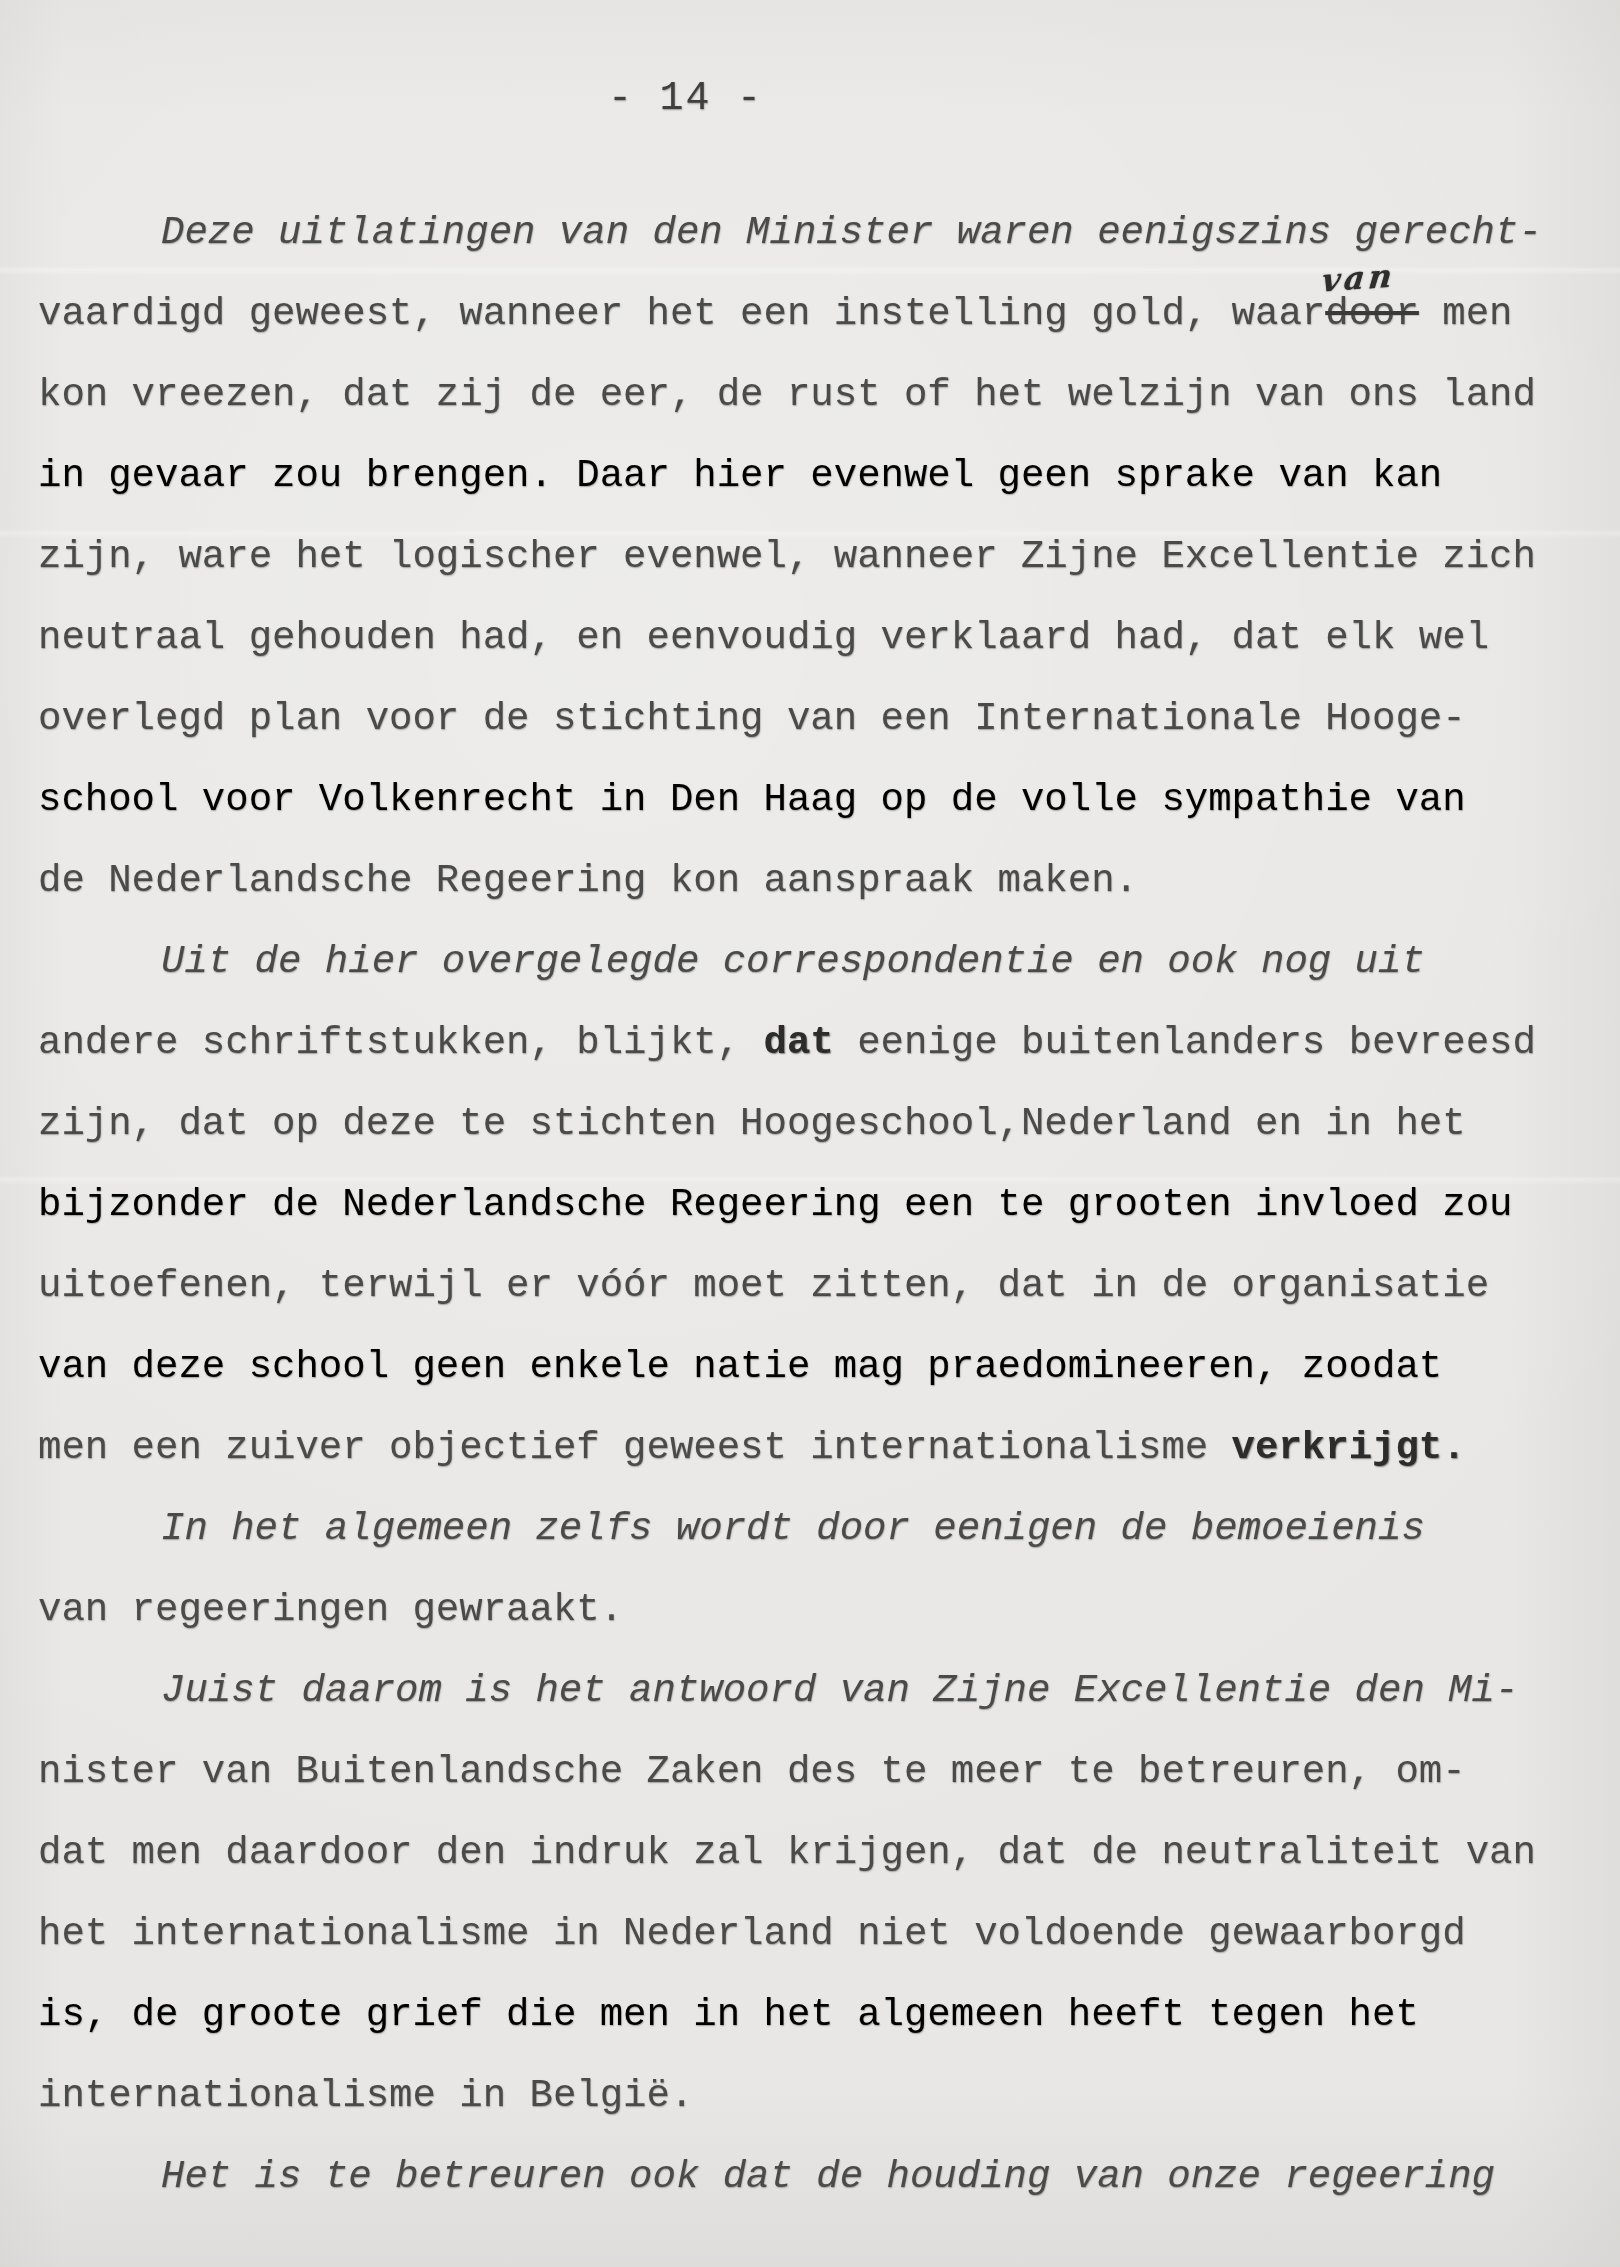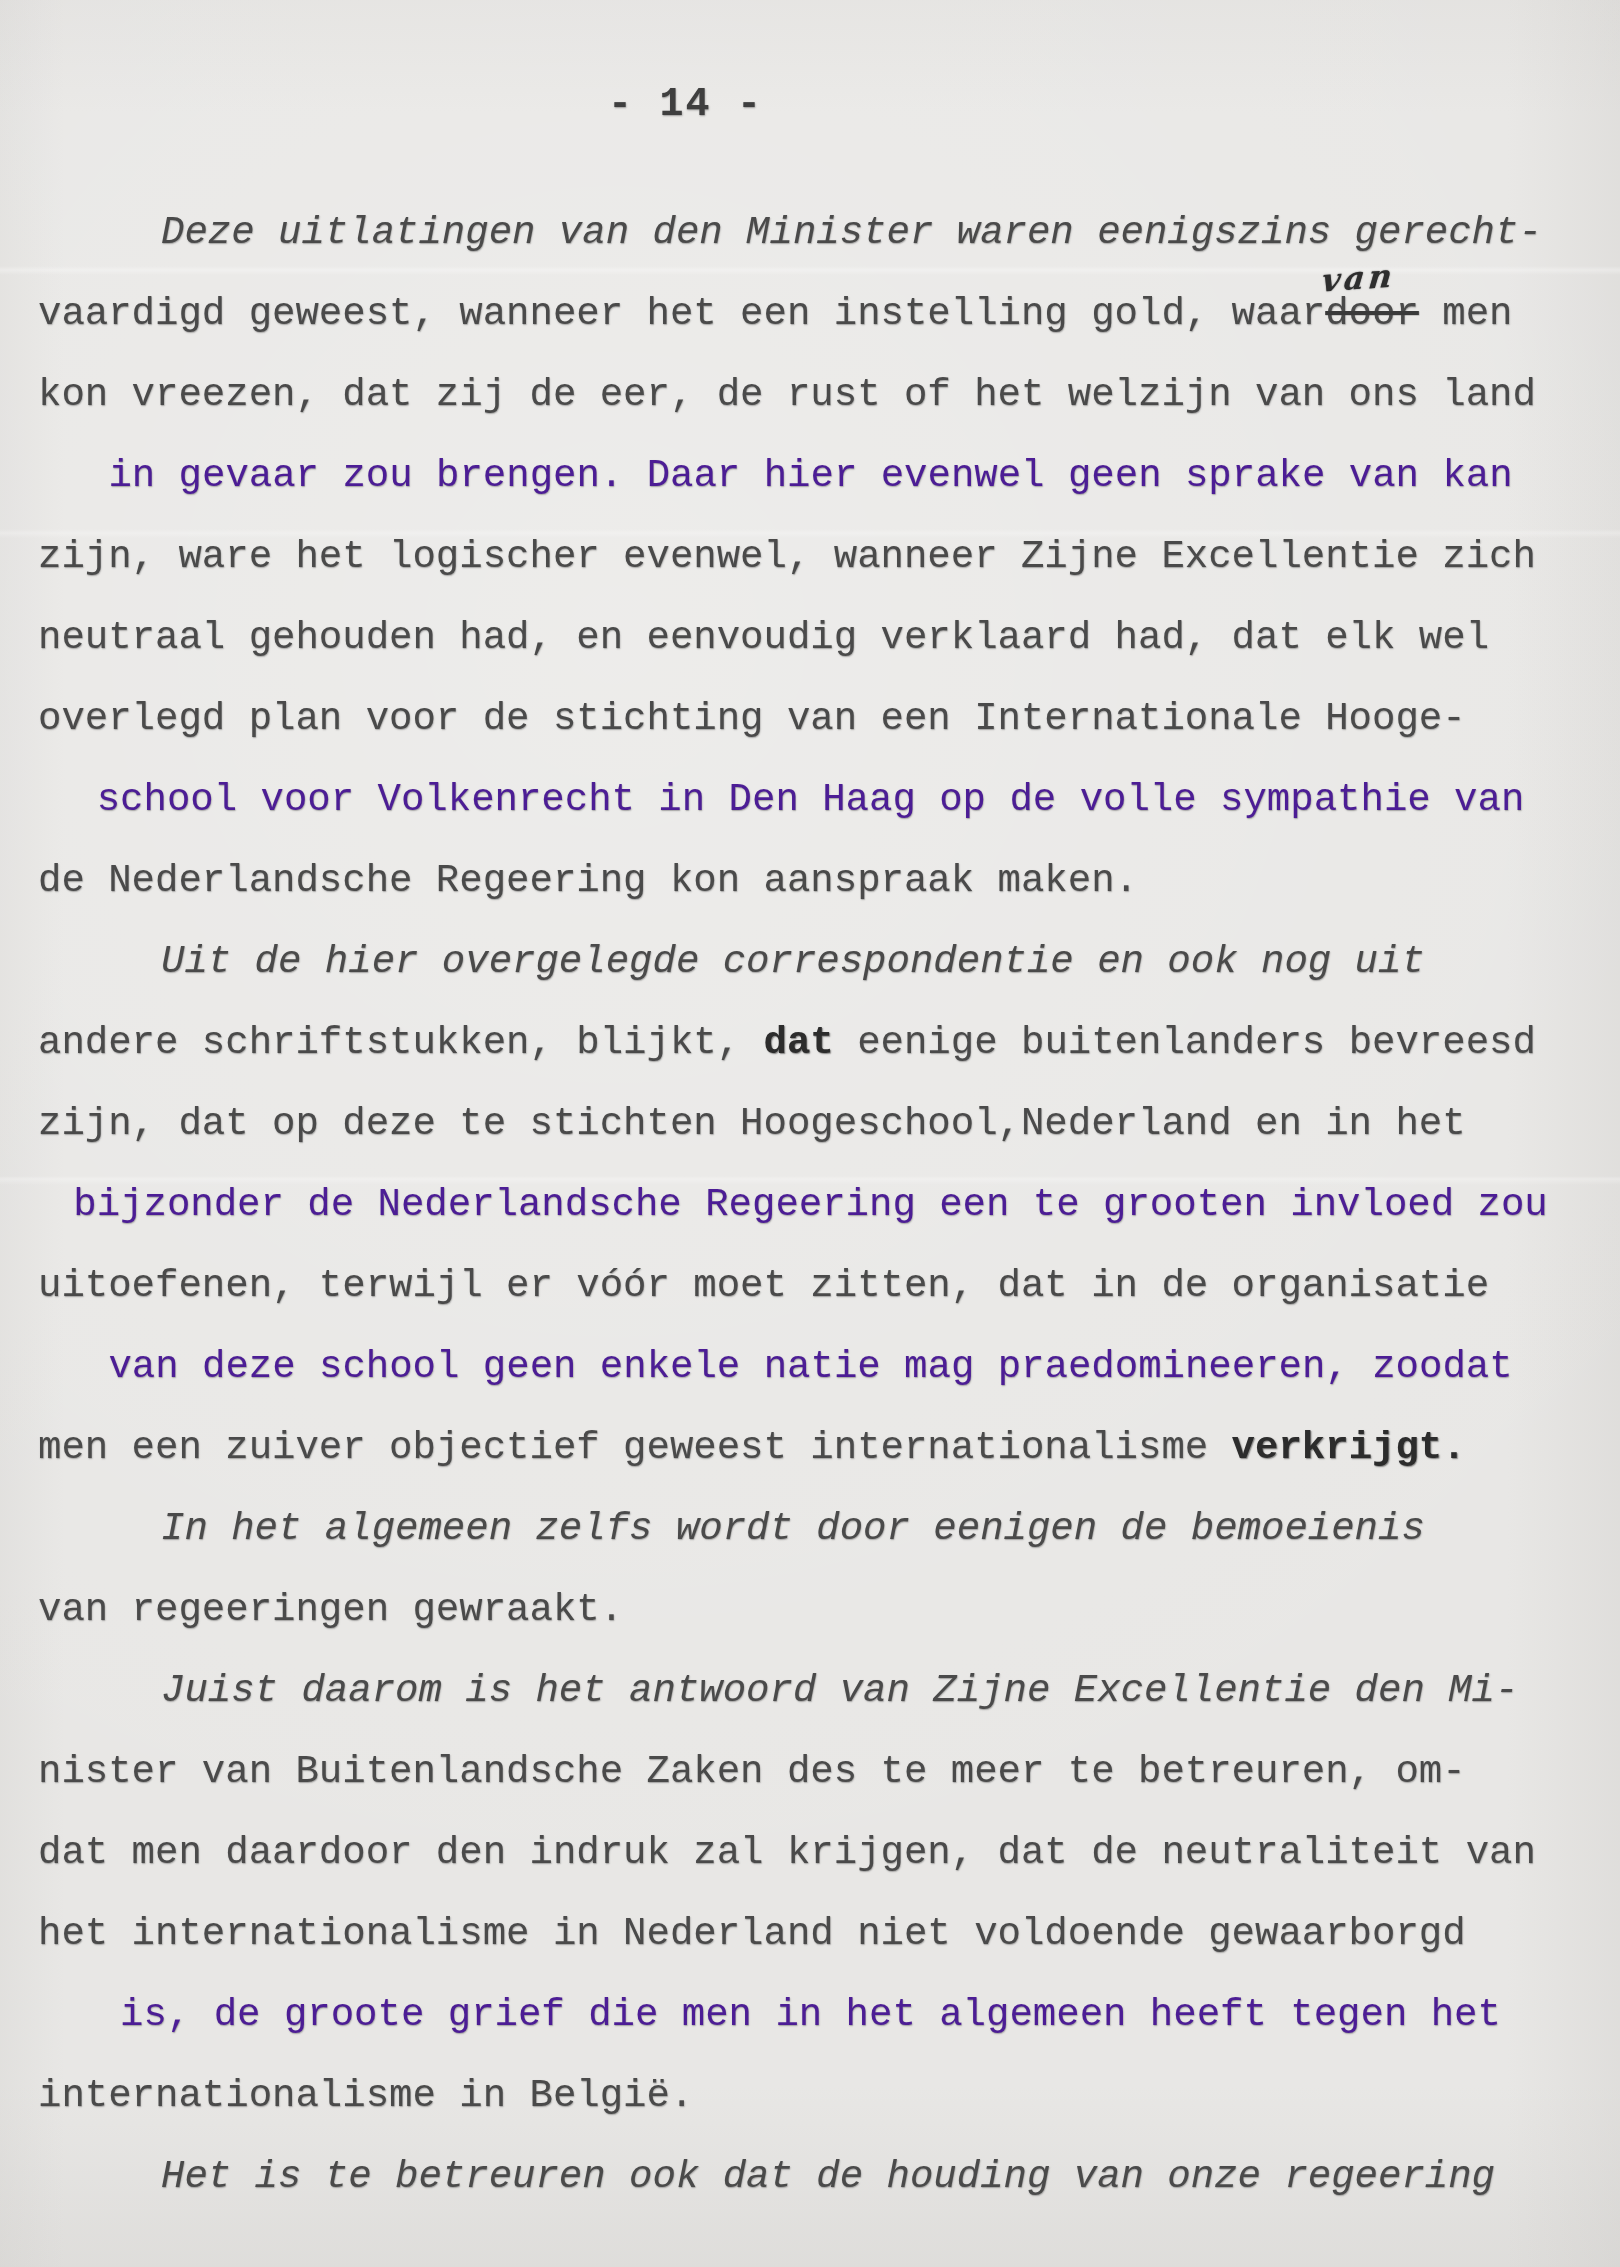--- a/index.html
+++ b/index.html
@@ -26,40 +26,39 @@
       linear-gradient(180deg, rgba(255,255,255,0.00) 266px, rgba(255,255,255,0.30) 270px, rgba(255,255,255,0.00) 275px),
       linear-gradient(180deg, rgba(255,255,255,0.00) 529px, rgba(255,255,255,0.25) 533px, rgba(255,255,255,0.00) 538px),
       linear-gradient(180deg, rgba(255,255,255,0.00) 1176px, rgba(255,255,255,0.28) 1179px, rgba(255,255,255,0.00) 1185px),
       radial-gradient(130% 95% at 38% 28%, rgba(255,255,255,0.22), rgba(255,255,255,0) 62%),
       linear-gradient(90deg, rgba(205,203,200,0.25), rgba(232,231,229,0) 4%, rgba(232,231,229,0) 93%, rgba(203,201,198,0.30)),
       linear-gradient(180deg, rgba(210,208,205,0.22), rgba(232,231,229,0) 5%, rgba(232,231,229,0) 92%, rgba(200,198,195,0.30));
   }
   .page-number {
     position: absolute;
     left: 608px;
-    top: 82px;
+    top: 76px;
     font-size: 40px;
     letter-spacing: 1.8px;
     color: #3f3f3f;
     text-shadow: 0.5px 0.5px 1.8px rgba(60,60,60,0.45);
-    font-weight: bold;
   }
   .doc-body {
     position: absolute;
     left: 38px;
     top: 193px;
     width: 1545px;
     font-size: 39px;
     line-height: 81px;
     color: #4a4a4a;
     text-shadow: 0.5px 0.5px 1.4px rgba(70,70,70,0.45);
   }
   .line { white-space: pre; }
   .line.indent { text-indent: 123px; font-style: italic; }
-  .line.tone-light { color: #4c1d95; text-align: center; }
+  .line.tone-light { color: #000000; }
   .ink-bold {
     font-weight: bold;
     color: #2c2c2c;
     text-shadow: 0.9px 0.5px 1.4px rgba(40,40,40,0.55);
     text-align: right;
   }
   .correction { position: relative; display: inline-block; }
   .struck {
     text-decoration: line-through;
     text-decoration-thickness: 3.6px;

